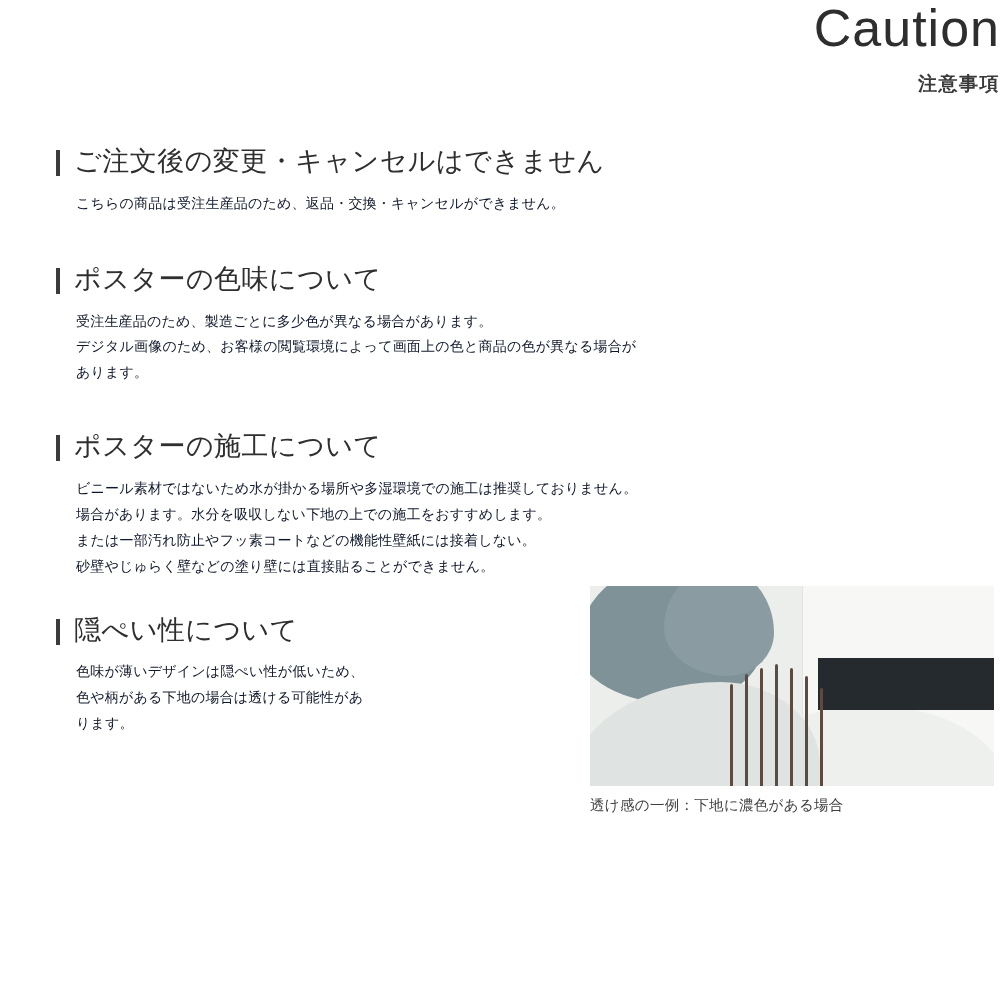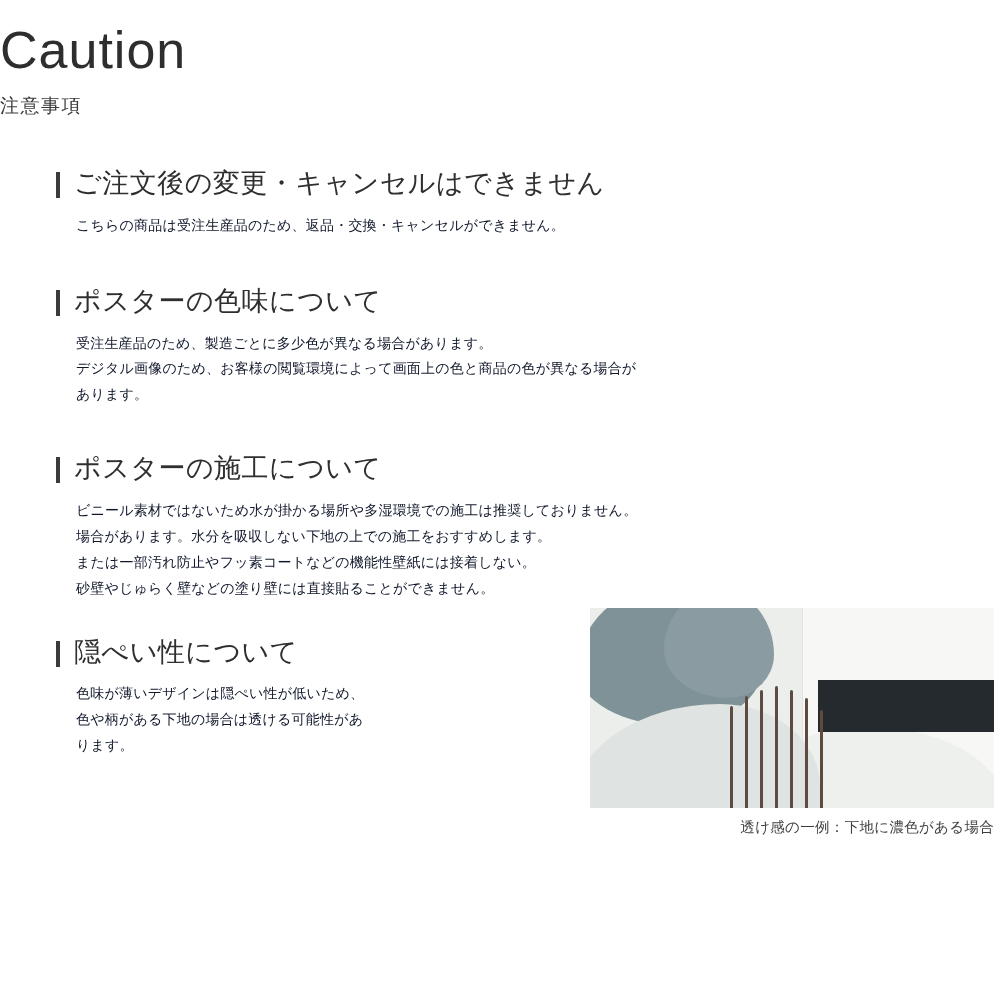--- a/index.html
+++ b/index.html
@@ -18,34 +18,33 @@
 
   .page {
     position: relative;
     width: 1000px;
     height: 1000px;
     box-sizing: border-box;
   }
 
   
   .header {
-    text-align: left;
-    padding-top: 22px;
+    text-align: right;
   }
   .header-title {
     font-size: 52px;
     font-weight: 400;
     letter-spacing: 1px;
     color: #2e2e2e;
     line-height: 1.1;
     margin: 0;
   }
   .header-sub {
     font-size: 19px;
-    font-weight: 400;
+    font-weight: 700;
     color: #3a3a3a;
     margin-top: 14px;
     letter-spacing: 1.5px;
   }
 
   
   .content {
     padding: 46px 0 0 0;
   }
   .section {
@@ -104,21 +103,21 @@
     position: relative;
     width: 404px;
     height: 200px;
     overflow: hidden;
     background: #f2f2f0;
   }
   .sample-caption {
     margin-top: 10px;
     font-size: 14.5px;
     color: #3f3f3f;
-    text-align: right;
+    text-align: left;
     letter-spacing: 0.3px;
   }
 
   
   .art-bg {
     position: absolute;
     inset: 0;
     background: #f4f4f2;
   }
   .art-panel-left {

